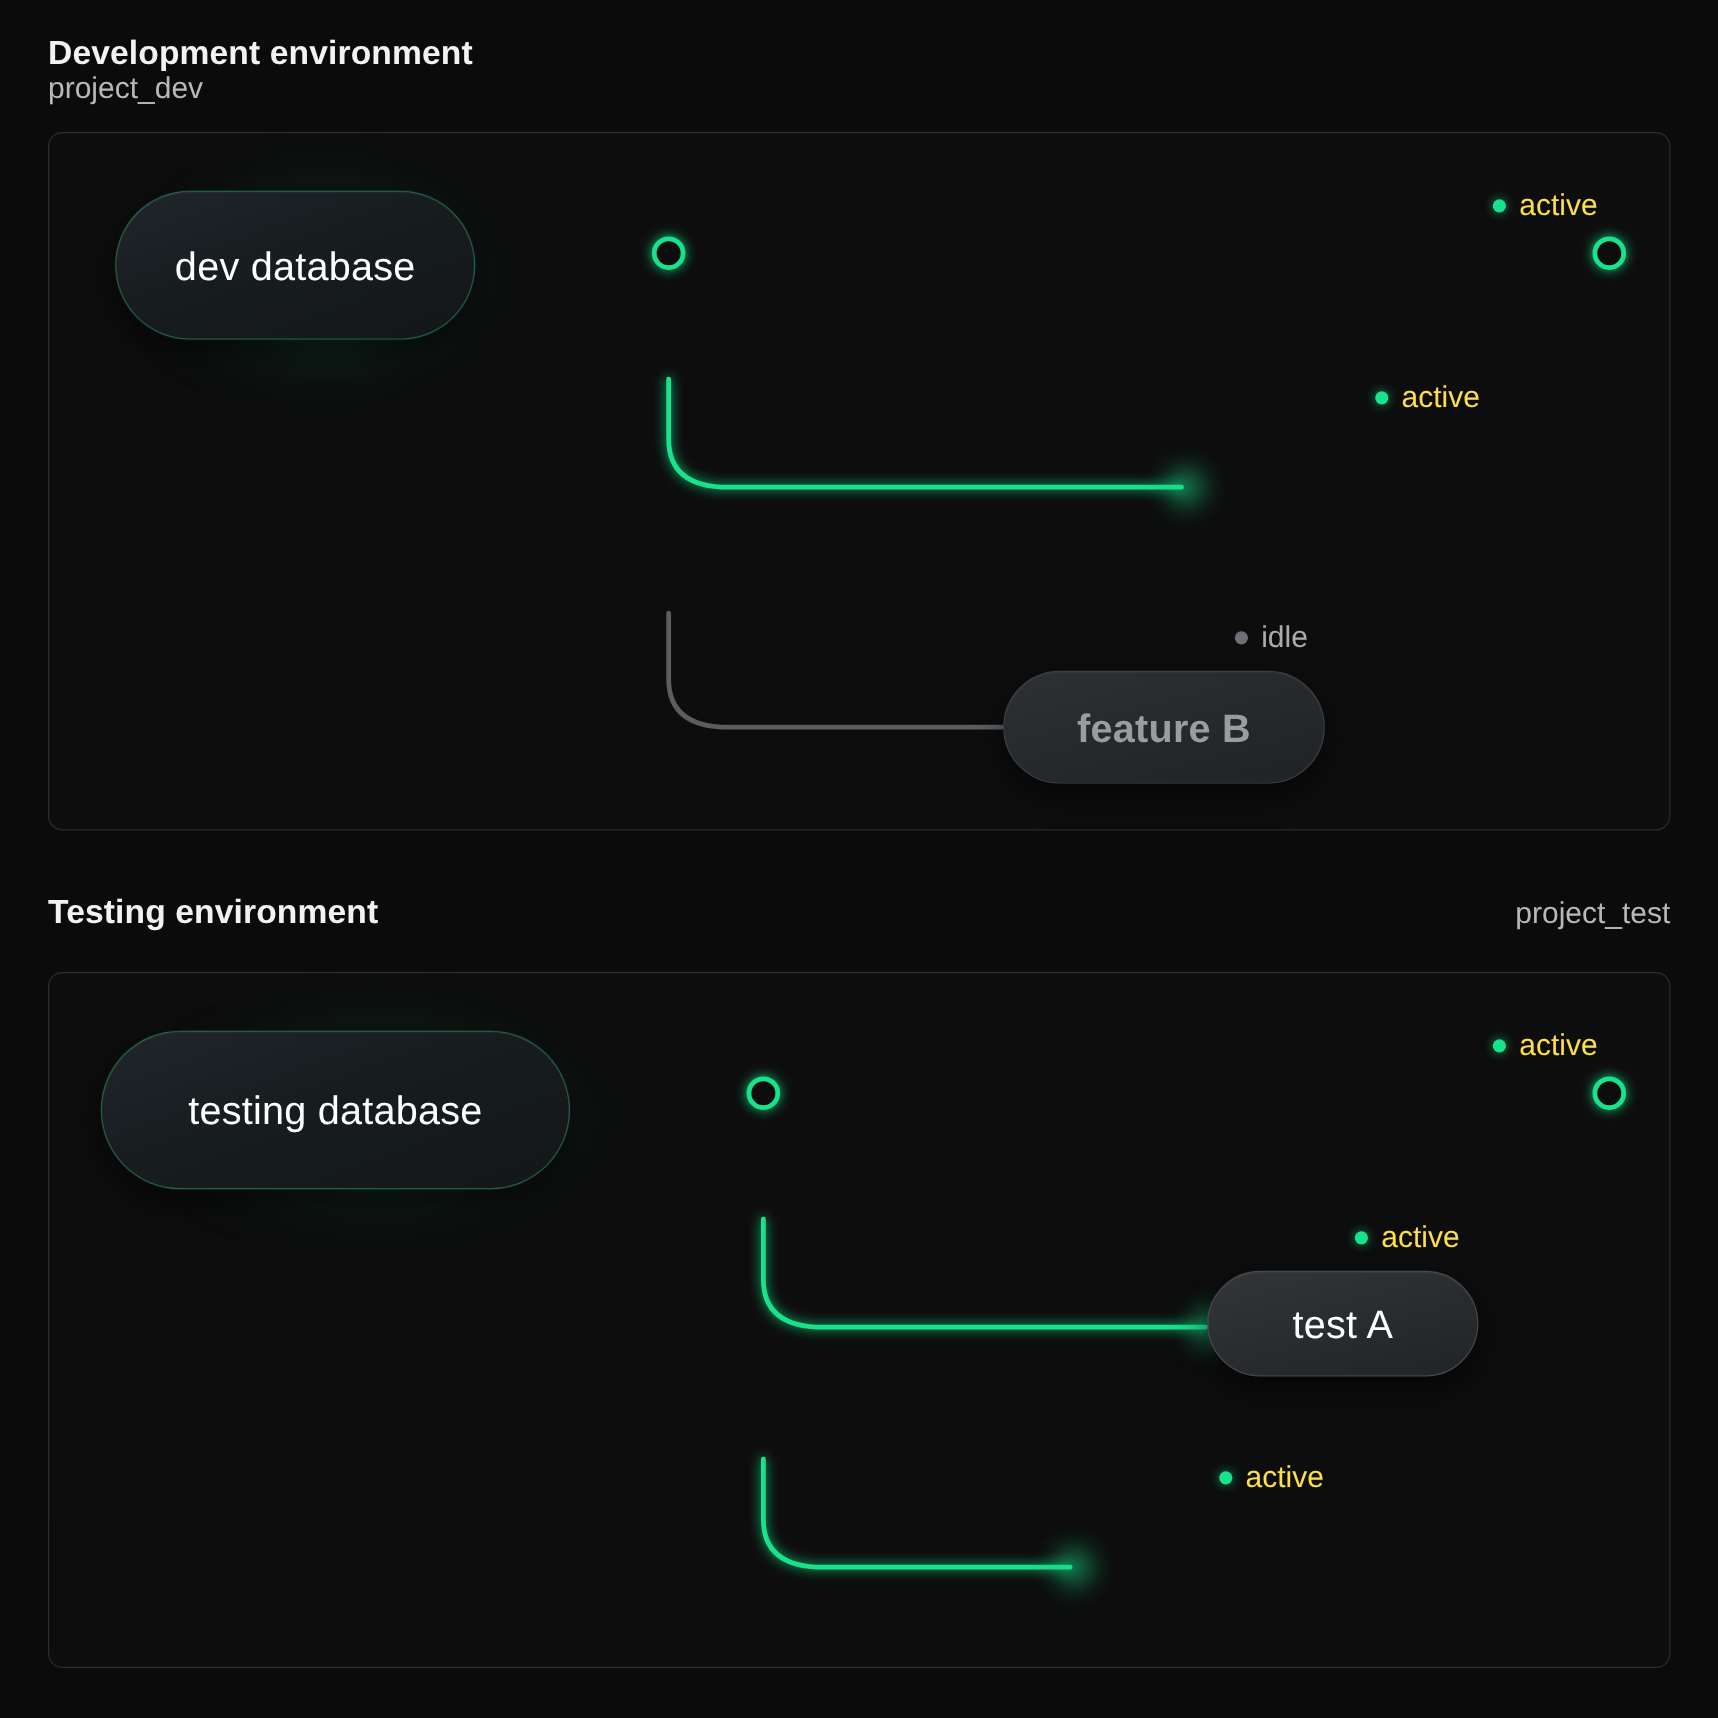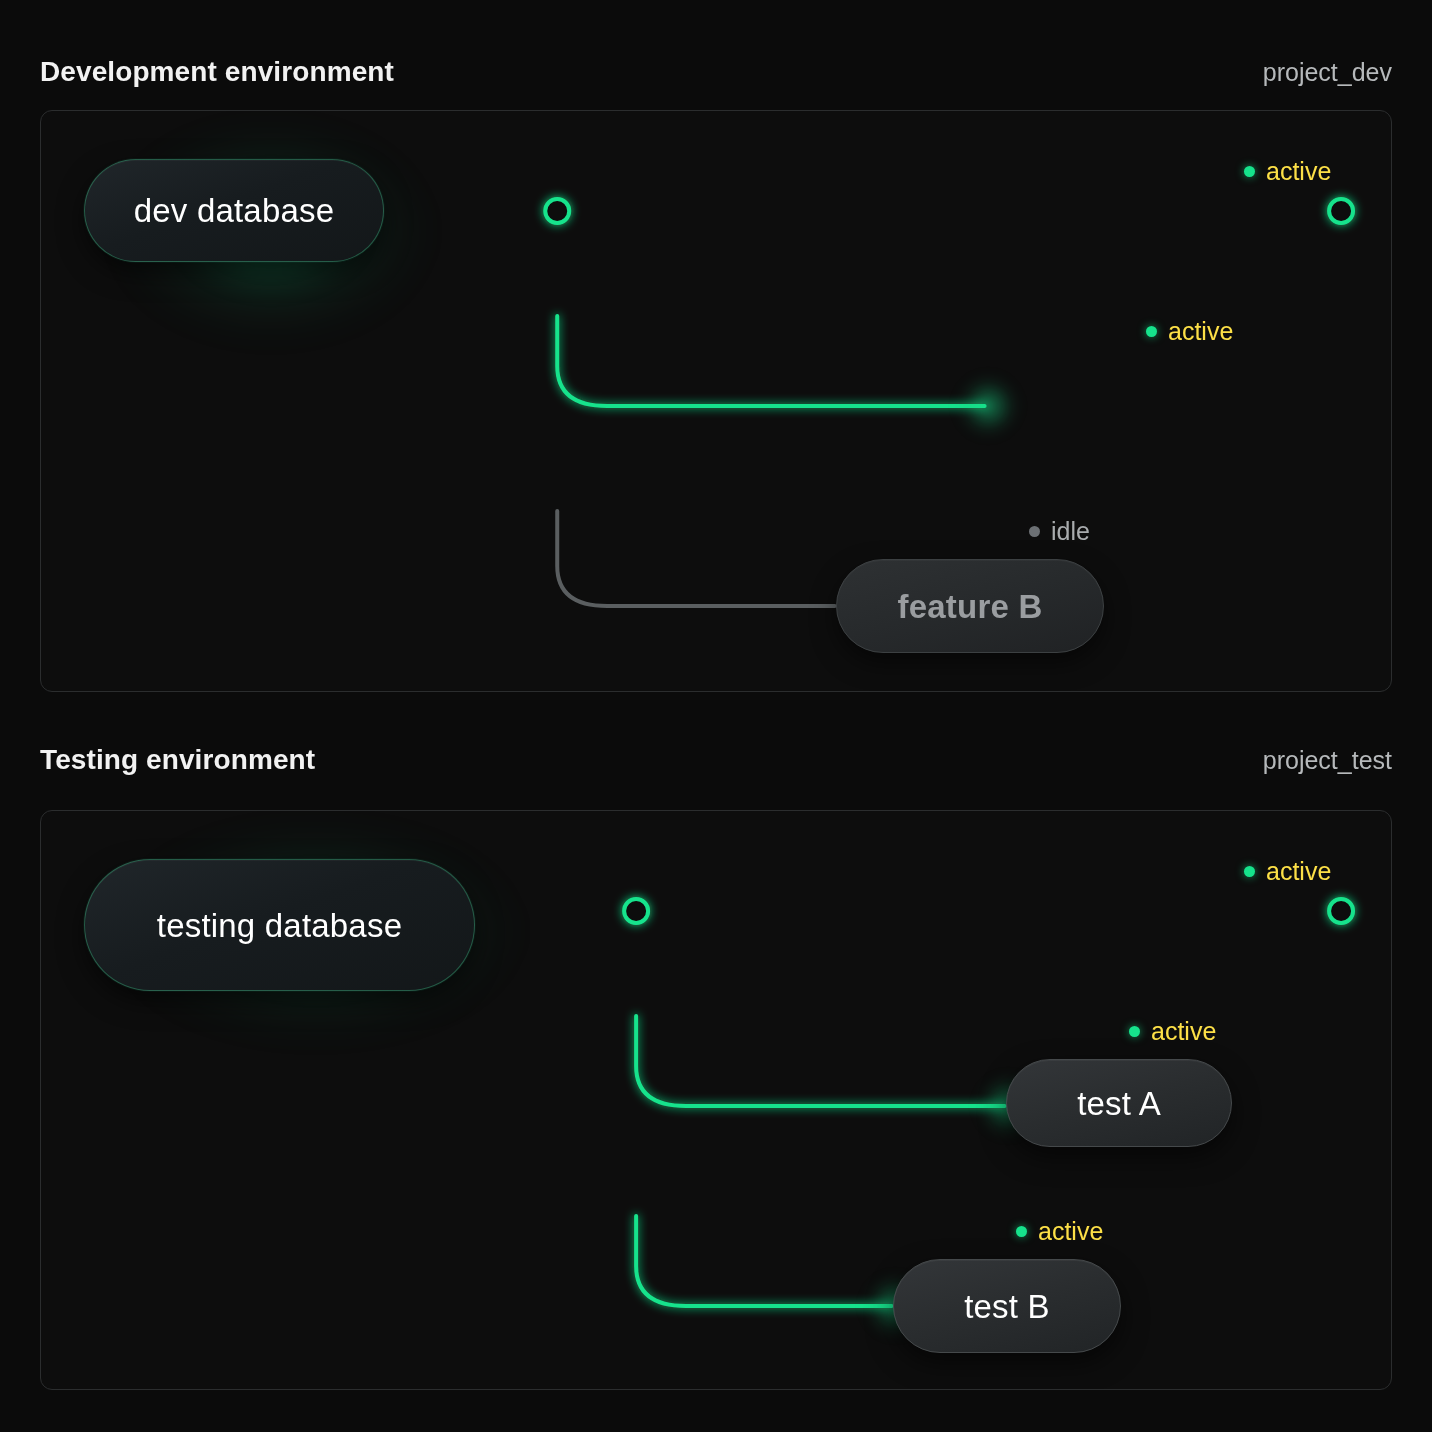--- a/index.html
+++ b/index.html
@@ -170,21 +170,21 @@
     color: #fde047;
     line-height: 1;
   }
   .status-text.idle { color: #a9acae; }
 </style>
 </head>
 <body>
 
 <div class="stage">
 
-  <div class="section-head" style="top:56px;">
+  <div class="section-head" style="top:28px;flex-direction:column;">
     <div class="section-title">Development environment</div>
     <div class="section-project">project_dev</div>
   </div>
 
   <div class="panel" style="top:110px; height:580px;">
     <div class="panel-canvas">
 
       <div class="db-glow" style="left:70px; top:10px; width:320px; height:220px;"></div>
 
       <svg viewBox="0 0 1352 580" preserveAspectRatio="none">
@@ -215,21 +215,21 @@
         <circle cx="517" cy="100" r="12" fill="#0d0d0d" stroke="#16e38c" stroke-width="4" filter="url(#wireGlowDev)"></circle>
 
         <circle cx="1302" cy="100" r="12" fill="#0d0d0d" stroke="#16e38c" stroke-width="4" filter="url(#wireGlowDev)"></circle>
       </svg>
 
       <div class="status" style="left:1203px; top:48px;">
         <span class="status-dot active"></span>
         <span class="status-text">active</span>
       </div>
 
-      <div class="node db" style="left:43px; top:48px; width:300px; height:103px;">
+      <div class="node db" style="left:55px; top:48px; width:300px; height:124px;">
         <span class="node-label">dev database</span>
       </div>
 
       <div class="port-glow" style="left:947px; top:295px;"></div>
       <div class="status" style="left:1105px; top:208px;">
         <span class="status-dot active"></span>
         <span class="status-text">active</span>
       </div>
 
       <div class="status" style="left:988px; top:408px;">
@@ -293,20 +293,17 @@
       </div>
       <div class="node service-active" style="left:965px; top:248px; width:226px; height:88px;">
         <span class="node-label">test A</span>
       </div>
 
       <div class="port-glow" style="left:854px; top:495px;"></div>
       <div class="status" style="left:975px; top:408px;">
         <span class="status-dot active"></span>
         <span class="status-text">active</span>
       </div>
-      <div class="node service-active" style="left:852px; top:448px; width:228px; height:94px;">
-        <span class="node-label">test B</span>
-      </div>
 
     </div>
   </div>
 
 </div>
 
 </body></html>

